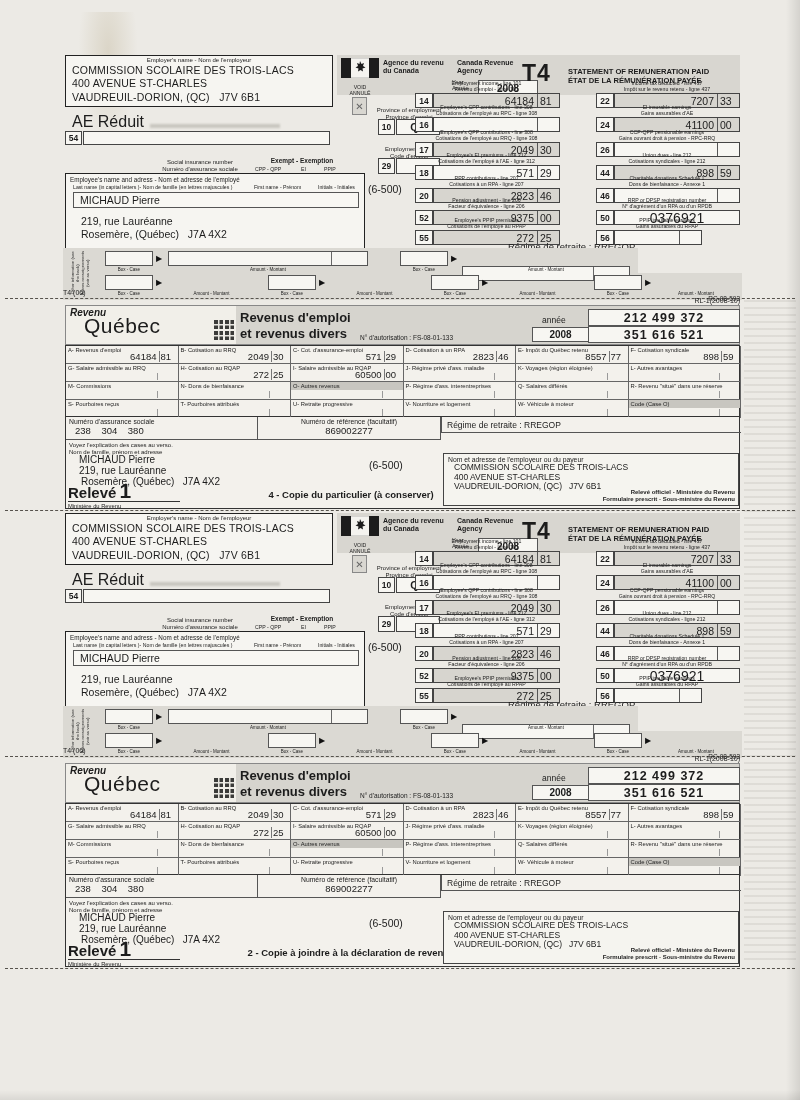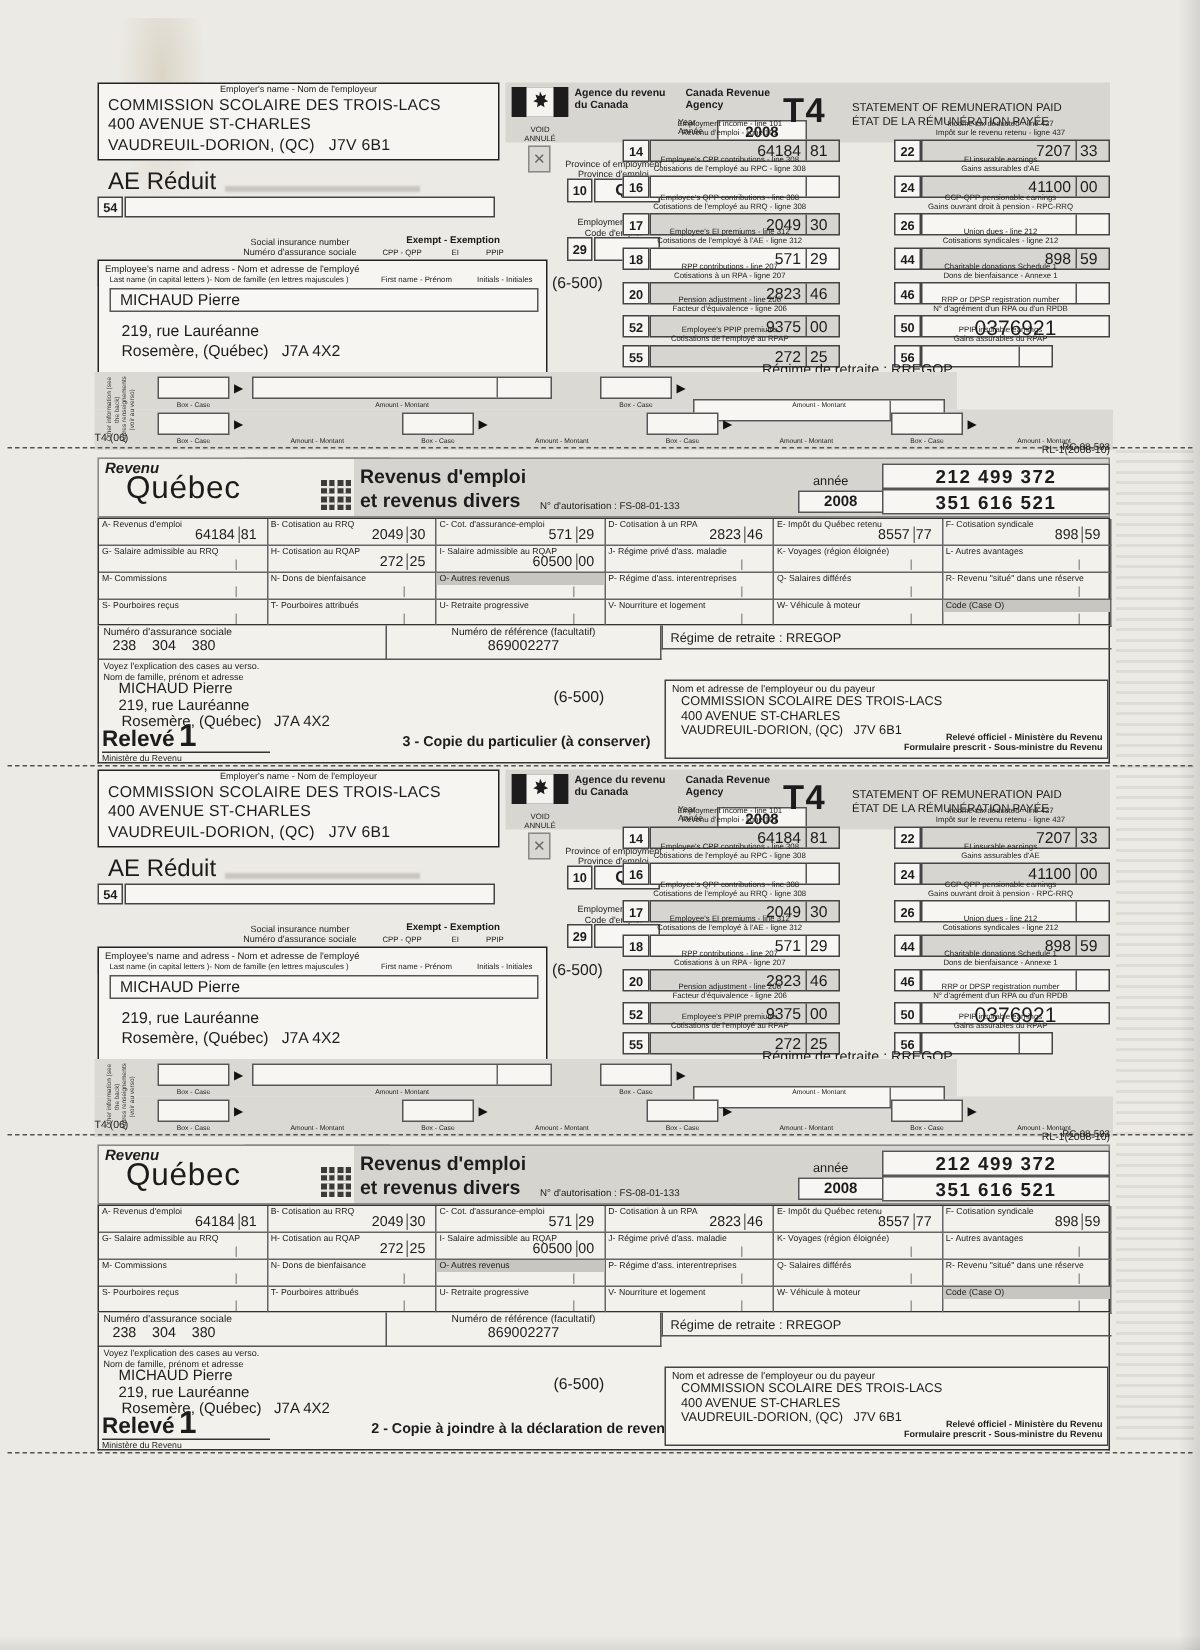--- a/index.html
+++ b/index.html
@@ -16,21 +16,21 @@
   .tlab6{font-size:6px;line-height:6.5px;color:#222}
   .tlab65{font-size:6.3px;color:#222}
   .tlab6b{font-size:6.5px;font-weight:bold}
   .tlab5{font-size:5.2px;line-height:5.6px;color:#222}
   .empline{font-size:10.5px;line-height:13.5px;letter-spacing:.2px;white-space:pre}
   .aglab{font-size:7px;font-weight:bold;line-height:8px;white-space:pre-line}
   .yearlab{font-size:5.8px;line-height:6px;white-space:pre-line}
   .yearbox{border:1px solid #555;background:#f7f6f2;font-size:10px;font-weight:bold;
     text-align:center;display:flex;align-items:center;justify-content:center}
   .t4big{font-size:23px;font-weight:bold;letter-spacing:1px}
-  .t4title{font-size:7.6px;font-weight:normal;line-height:9px}
+  .t4title{font-size:7.6px;font-weight:bold;line-height:9px}
   .aer{font-size:16px}
   .smudgelab{background:rgba(120,115,105,.30);filter:blur(.8px)}
   .numbx{border:1px solid #444;background:#f7f6f2;font-size:8.5px;font-weight:bold;
     display:flex;align-items:center;justify-content:center;box-sizing:border-box}
   .valbx{border:1px solid #444;background:#f7f6f2;display:flex;align-items:center;box-sizing:border-box}
   .valbx.shaded{background:#d7d5cf}
   .dol{flex:1;text-align:right;font-size:10.5px;padding-right:3px}
   .cen{width:19px;border-left:1px solid #555;font-size:10.5px;padding-left:2px;
     align-self:stretch;display:flex;align-items:center}
   .fullval{flex:1;text-align:center;font-size:14px}
@@ -519,21 +519,21 @@
       <div class="abs regcell" style="left:375px;top:0;width:300px;height:16px">Régime de retraite : RREGOP</div>
       <div class="abs expl" style="left:3px;top:25px">Voyez l'explication des cases au verso.</div>
       <div class="abs expl" style="left:3px;top:32px">Nom de famille, prénom et adresse</div>
       <div class="abs rname" style="left:13px;top:37px">MICHAUD Pierre</div>
       <div class="abs rname" style="left:13px;top:48px">219, rue Lauréanne</div>
       <div class="abs rname" style="left:15px;top:59px">Rosemère, (Québec)   J7A 4X2</div>
       <div class="abs relv" style="left:2px;top:62px">
         <span class="r1">Relevé</span><span class="r2">1</span>
       </div>
       <div class="abs minis" style="left:2px;top:84px">Ministère du Revenu</div>
-      <div class="abs copyl" style="left:120px;top:72px;width:330px">3 - Copie du particulier (à conserver)</div>
+      <div class="abs copyl" style="left:120px;top:72px;width:330px">4 - Copie du particulier (à conserver)</div>
       <div class="abs code6500" style="left:303px;top:42px">(6-500)</div>
       <div class="abs paybox" style="left:377px;top:36px;width:296px;height:53px">
         <div class="rl-lab7">Nom et adresse de l'employeur ou du payeur</div>
         <div class="payline">COMMISSION SCOLAIRE DES TROIS-LACS</div>
         <div class="payline">400 AVENUE ST-CHARLES</div>
         <div class="payline">VAUDREUIL-DORION, (QC)   J7V 6B1</div>
         <div class="official">
           <span>Relevé officiel - Ministère du Revenu</span><br>
           <span>Formulaire prescrit - Sous-ministre du Revenu</span>
         </div>

